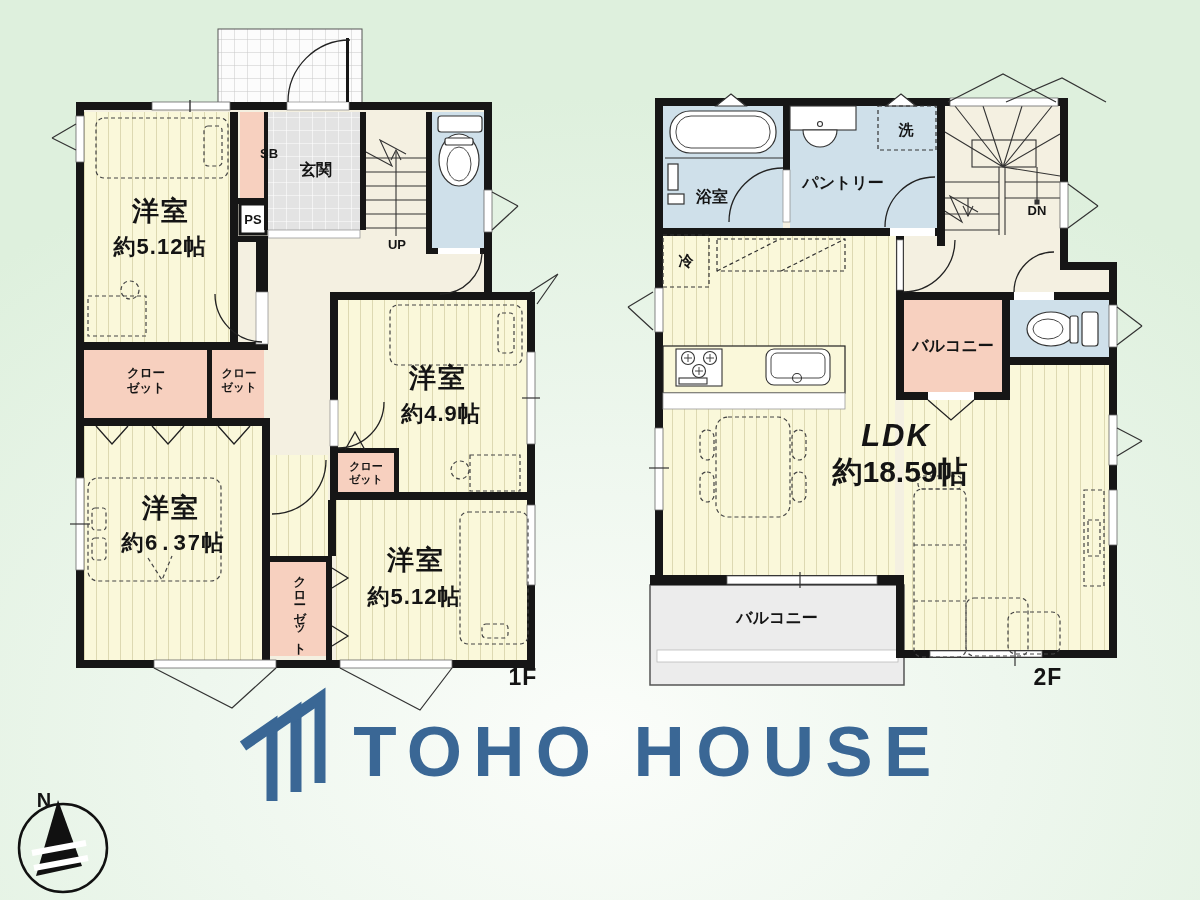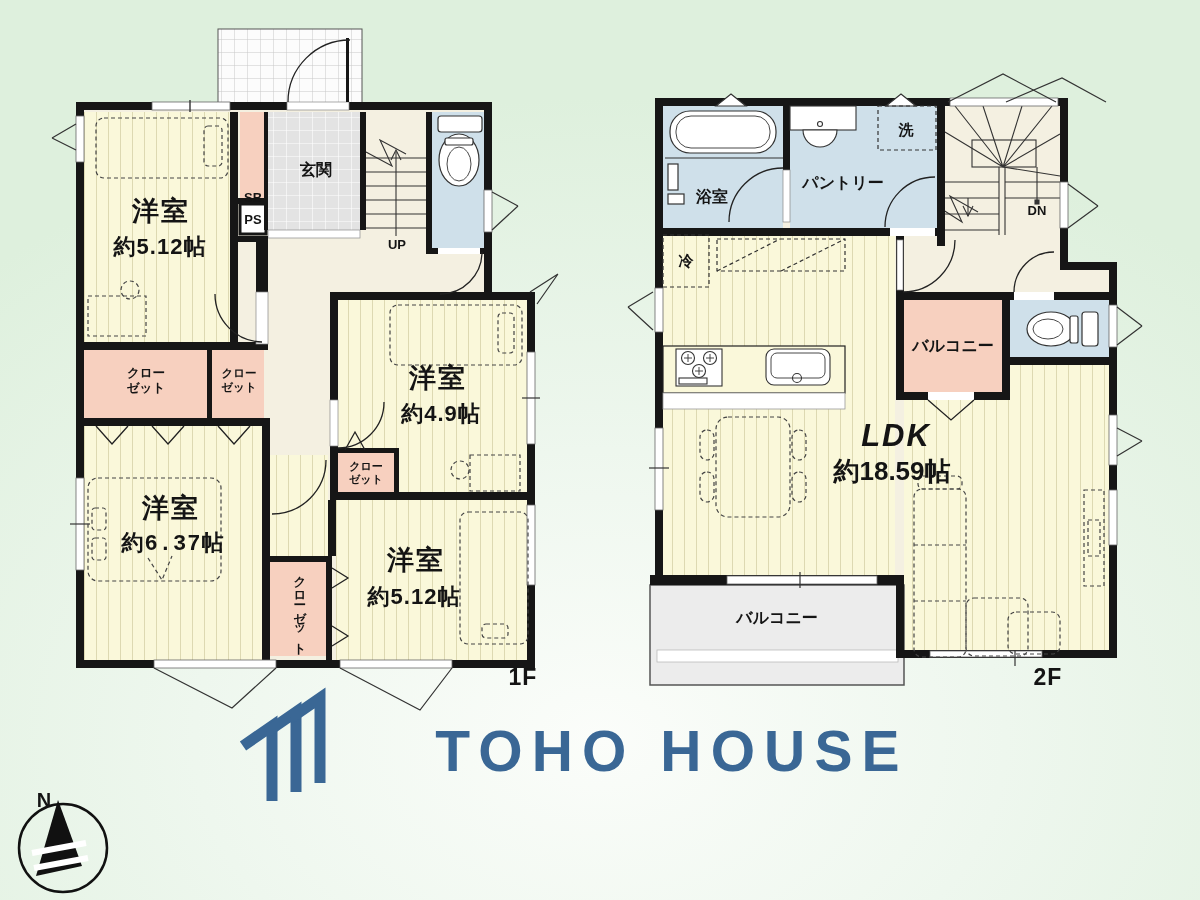--- a/index.html
+++ b/index.html
@@ -24,23 +24,23 @@
   .small-lbl{font-size:16px;font-weight:600;}
   .tiny-lbl{font-size:13px;font-weight:600;}
   .closet-lbl{font-size:12.5px;font-weight:600;line-height:1.2;}
   .closet-vert{
     writing-mode:vertical-rl;
     font-size:12.5px;font-weight:600;
     letter-spacing:1px;line-height:1.25;
   }
   .floor-tag{font-size:23px;font-weight:600;letter-spacing:1px;}
   .ldk-name{font-size:31px;font-weight:700;letter-spacing:2px;font-style:italic;}
-  .ldk-area{font-size:26px;font-weight:700;}
+  .ldk-area{font-size:30px;font-weight:700;margin-left:8px;}
   .logo-text{
-    font-size:57px;font-weight:700;letter-spacing:0.16em;margin-left:24px;
+    font-size:71px;font-weight:700;letter-spacing:0.16em;
   }
   .north-lbl{font-size:20px;font-weight:700;}
 </style>
 </head>
 <body>
 
 <div class="canvas">
 
 <svg width="1200" height="900" viewBox="0 0 1200 900">
   <defs>
@@ -353,21 +353,21 @@
 
 <div class="lbl room-name" style="left:161px;top:211px;">洋室</div>
 <div class="lbl room-area" style="left:160px;top:247px;">約5.12帖</div>
 <div class="lbl room-name" style="left:438px;top:378px;">洋室</div>
 <div class="lbl room-area" style="left:441px;top:414px;">約4.9帖</div>
 <div class="lbl room-name" style="left:171px;top:508px;">洋室</div>
 <div class="lbl room-area" style="left:173px;top:545px;font-family:Liberation Mono, monospace;">約6.37帖</div>
 <div class="lbl room-name" style="left:416px;top:560px;">洋室</div>
 <div class="lbl room-area" style="left:414px;top:597px;">約5.12帖</div>
 <div class="lbl small-lbl" style="left:316px;top:170px;">玄関</div>
-<div class="lbl tiny-lbl" style="left:253px;top:154px;margin-top:44px;">SB</div>
+<div class="lbl tiny-lbl" style="left:269px;top:154px;">SB</div>
 <div class="lbl tiny-lbl" style="left:253px;top:220px;">PS</div>
 <div class="lbl tiny-lbl" style="left:397px;top:245px;">UP</div>
 
 <div class="lbl closet-lbl" style="left:146px;top:381px;">
   <div>クロー</div>
   <div>ゼット</div>
 </div>
 <div class="lbl closet-lbl" style="left:239px;top:381px;font-size:11.5px;">
   <div>クロー</div>
   <div>ゼット</div>

